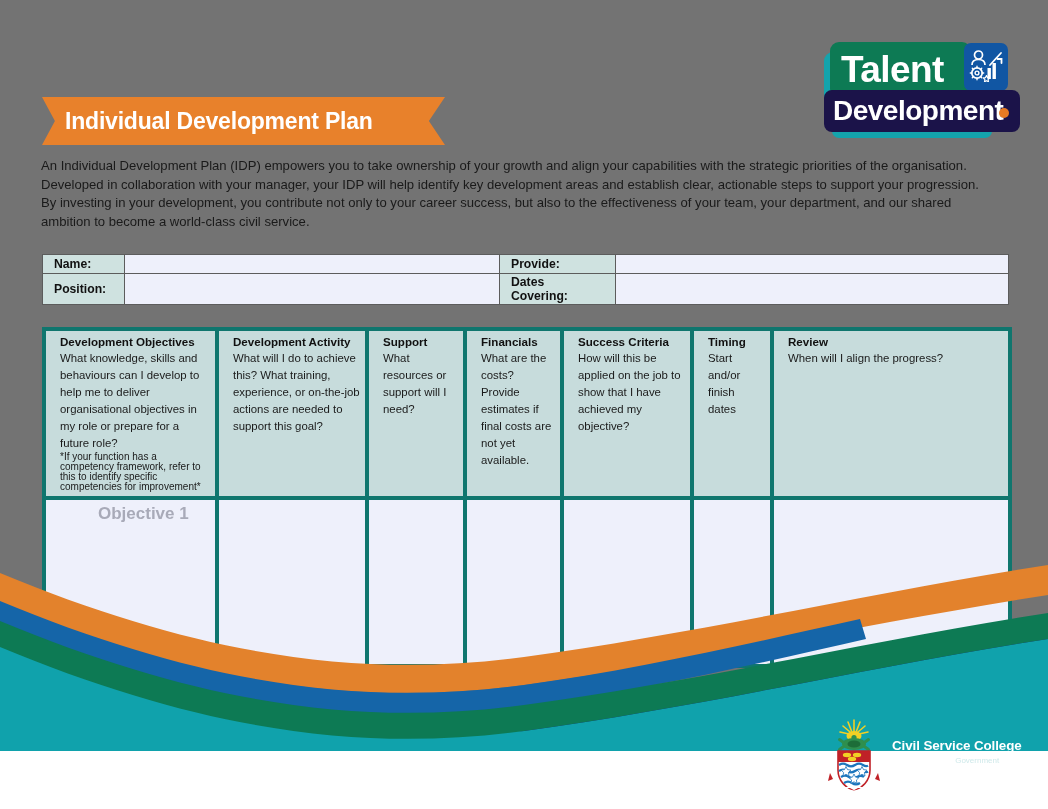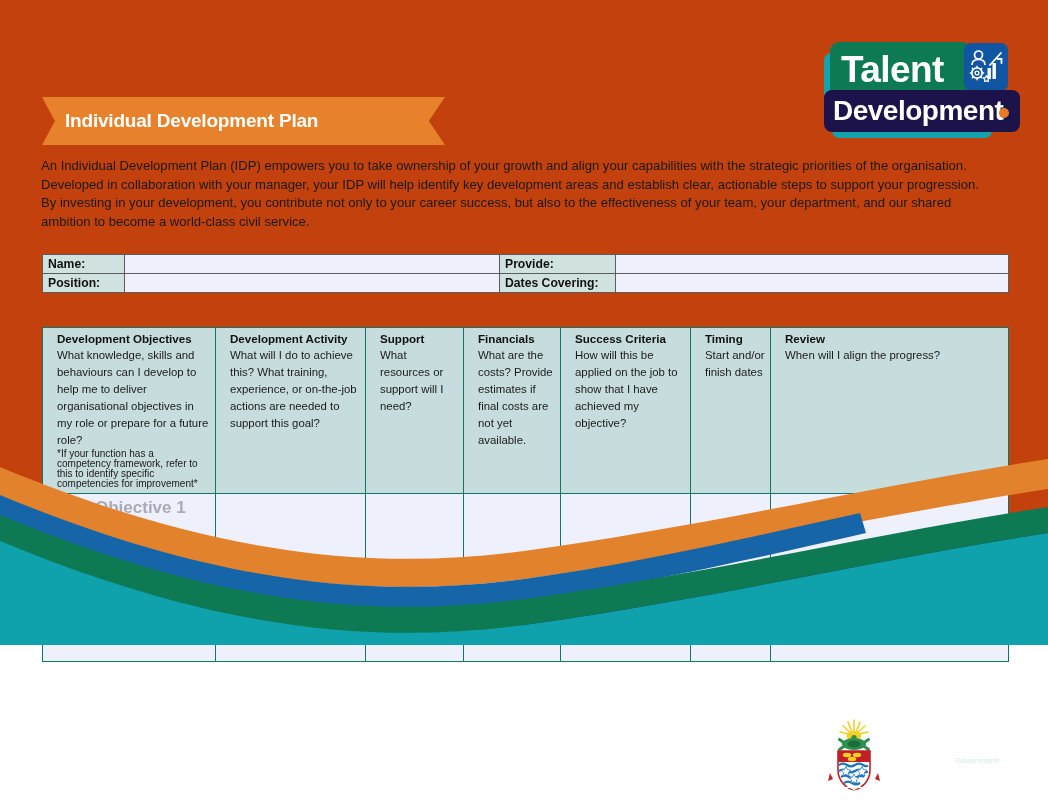--- a/index.html
+++ b/index.html
@@ -4,22 +4,22 @@
 <style>
   * { box-sizing: border-box; margin: 0; padding: 0; }
   html, body {
     width: 1048px; height: 809px;
     background: #ffffff;
     font-family: "Liberation Sans", sans-serif;
     overflow: hidden;
   }
   #page {
     position: relative;
-    width: 1048px; height: 645px;
-    background: #c2410c;
+    width: 1048px; height: 751px;
+    background: #737373;
   }
 
   
   #brand-logo {
     position: absolute; left: 824px; top: 42px;
     width: 200px; height: 96px;
   }
   .logo-shadow-teal-a {
     position: absolute; left: 0px; top: 10px;
     width: 120px; height: 78px;
@@ -70,21 +70,21 @@
     width: 403px; height: 48px;
   }
   #title-ribbon .ribbon-shape {
     position: absolute; inset: 0;
     background: #e8812b;
     clip-path: polygon(0 0, 100% 0, 96% 50%, 100% 100%, 0 100%, 3.2% 50%);
   }
   #title-ribbon .ribbon-text {
     position: absolute; left: 23px; top: 0; height: 48px;
     display: flex; align-items: center;
-    font-size: 19px; font-weight: bold; color: #ffffff;
+    font-size: 23px; font-weight: bold; color: #ffffff;
     letter-spacing: -0.2px;
     text-align: center;
   }
 
   
   #intro-paragraph {
     position: absolute; left: 41px; top: 157px;
     width: 950px;
     font-size: 13.1px; line-height: 18.6px; color: #1a1a1a;
     text-align: left;
@@ -94,36 +94,36 @@
   #info-table {
     position: absolute; left: 42px; top: 254px;
     width: 966px;
     border-collapse: collapse;
     table-layout: fixed;
   }
   #info-table td {
     border: 1px solid #5c5c5c;
     height: 19px;
     font-size: 12.2px;
-    padding: 1px 5px;
+    padding: 1px 11px;
     color: #111111;
     vertical-align: middle;
   }
   #info-table td.lbl { background: #cfe2e0; font-weight: bold; }
   #info-table td.val { background: #eef0fb; }
 
   
   #main-table {
     position: absolute; left: 42px; top: 327px;
     width: 966px;
     border-collapse: collapse;
     table-layout: fixed;
   }
   #main-table td {
-    border: 1px solid #0f766e;
+    border: 4px solid #0f766e;
     vertical-align: top;
     padding: 4px 5px 4px 14px;
   }
   #main-table thead td { background: #c7dcdc; height: 143px; }
   #main-table tbody td { background: #eef0fb; height: 168px; }
   .col-title { font-size: 11.6px; font-weight: bold; color: #111111; line-height: 13.5px; }
   .col-desc  { font-size: 11.4px; color: #1a1a1a; line-height: 17px; margin-top: 1px; }
   .col-note  { font-size: 10px; color: #1a1a1a; line-height: 10.2px; }
   .objective-label { font-size: 17px; font-weight: bold; color: #a8aab8; margin-left: 38px; }
 

